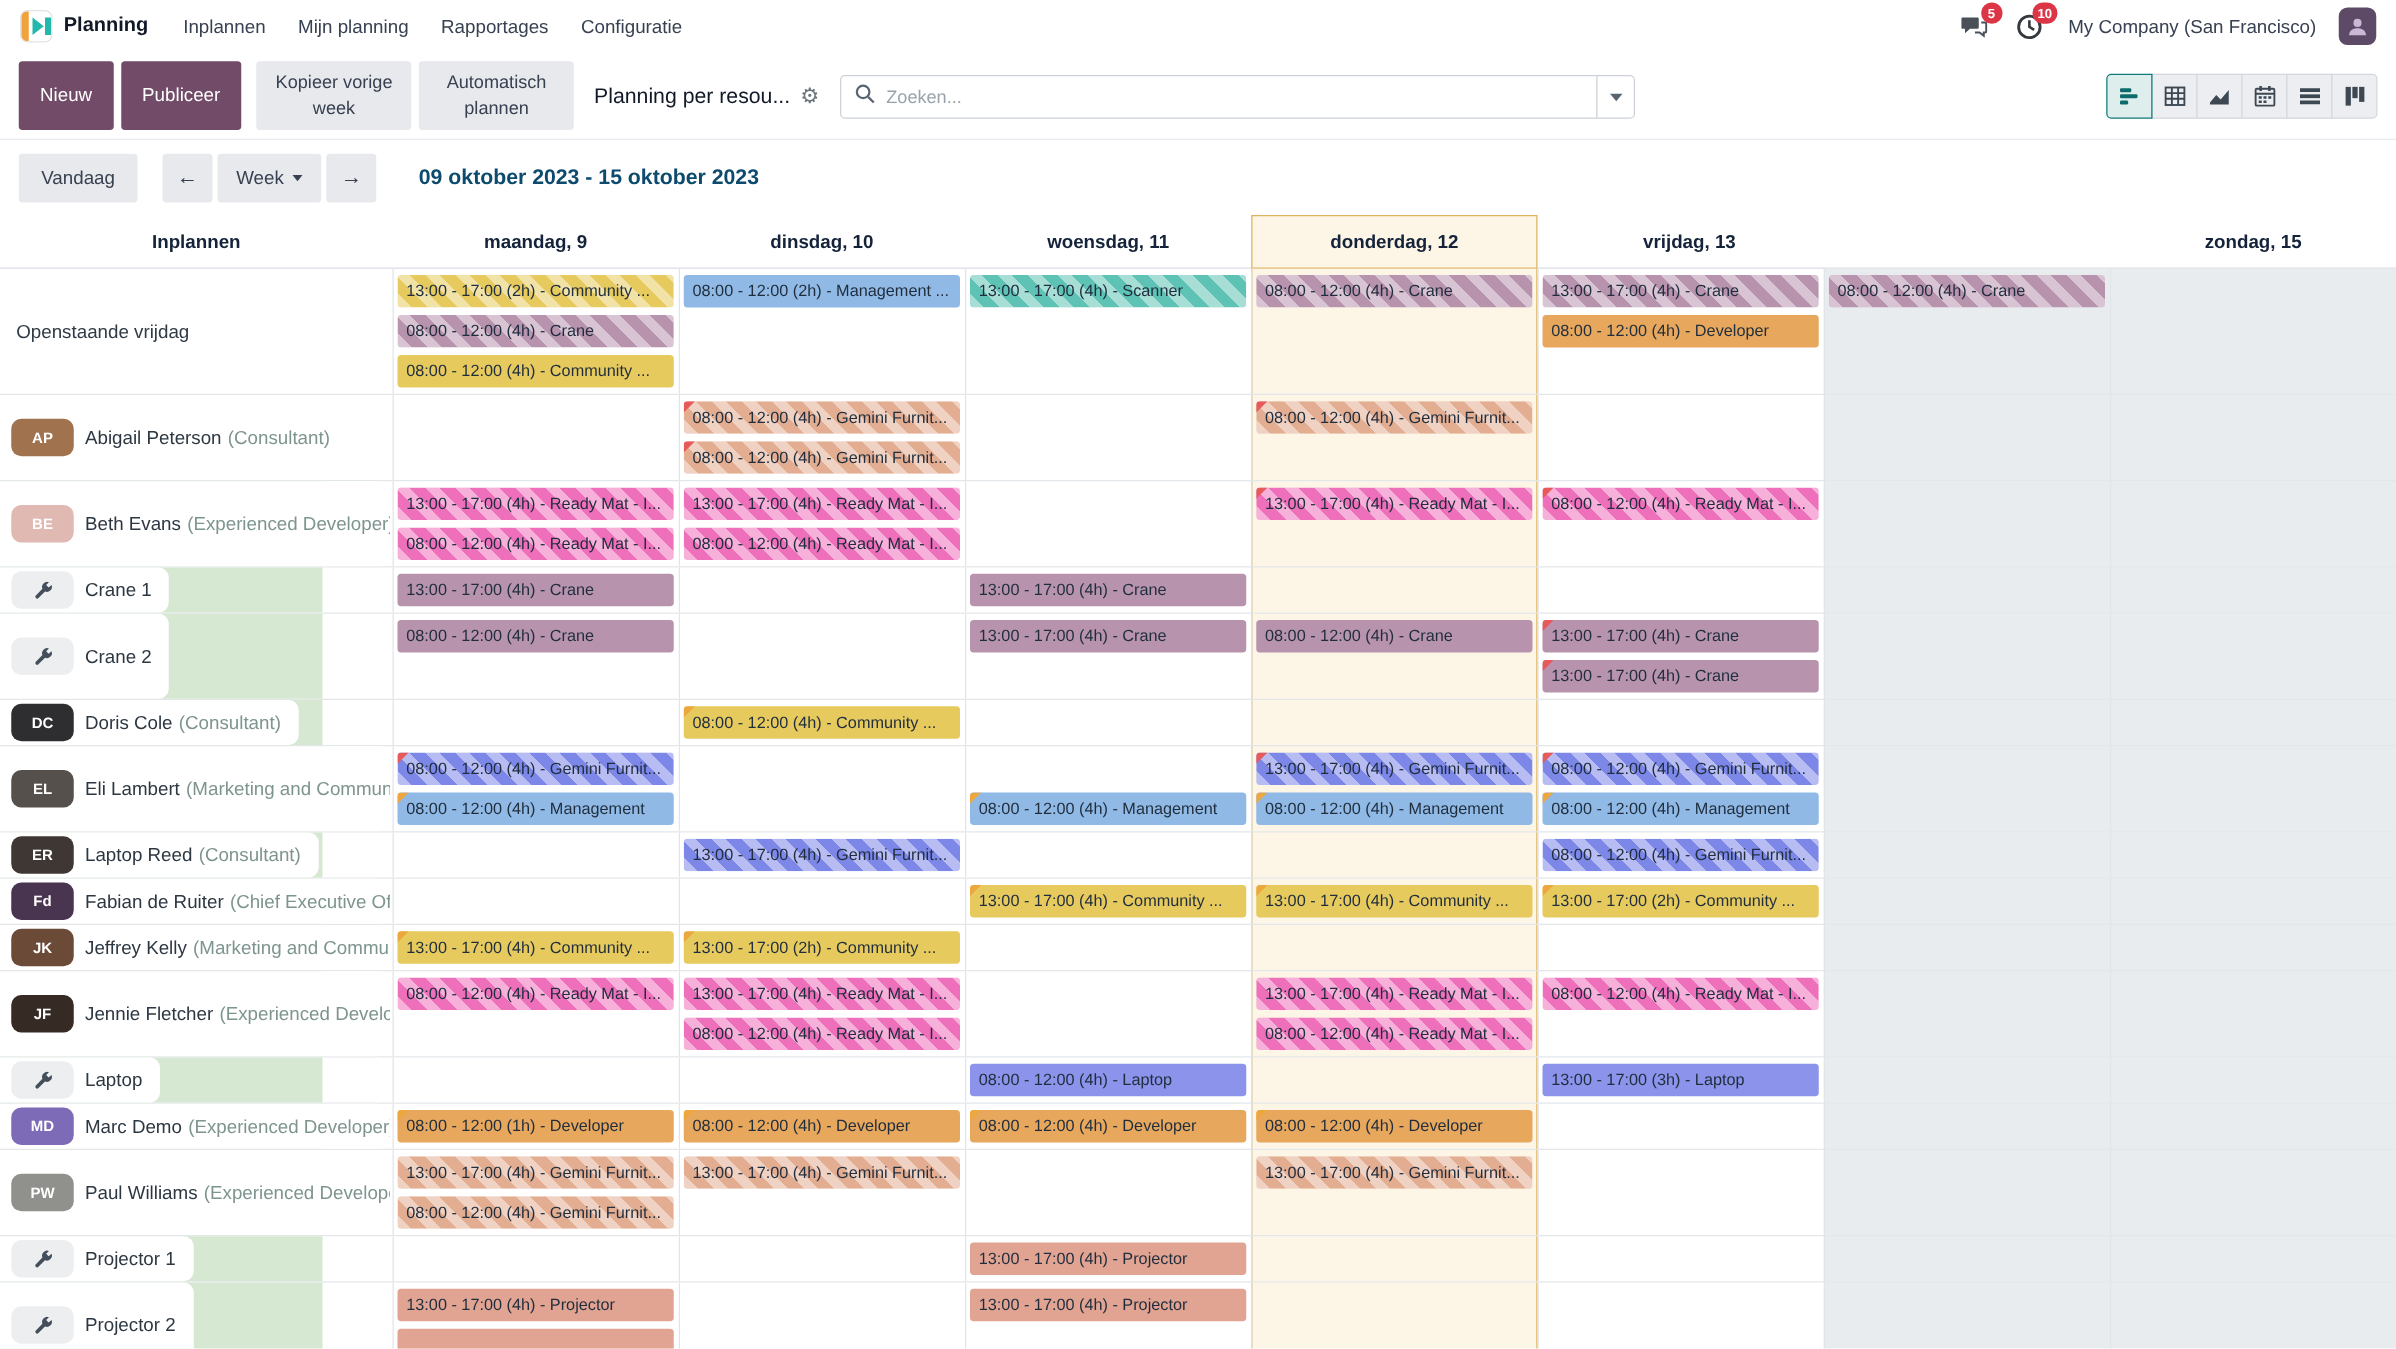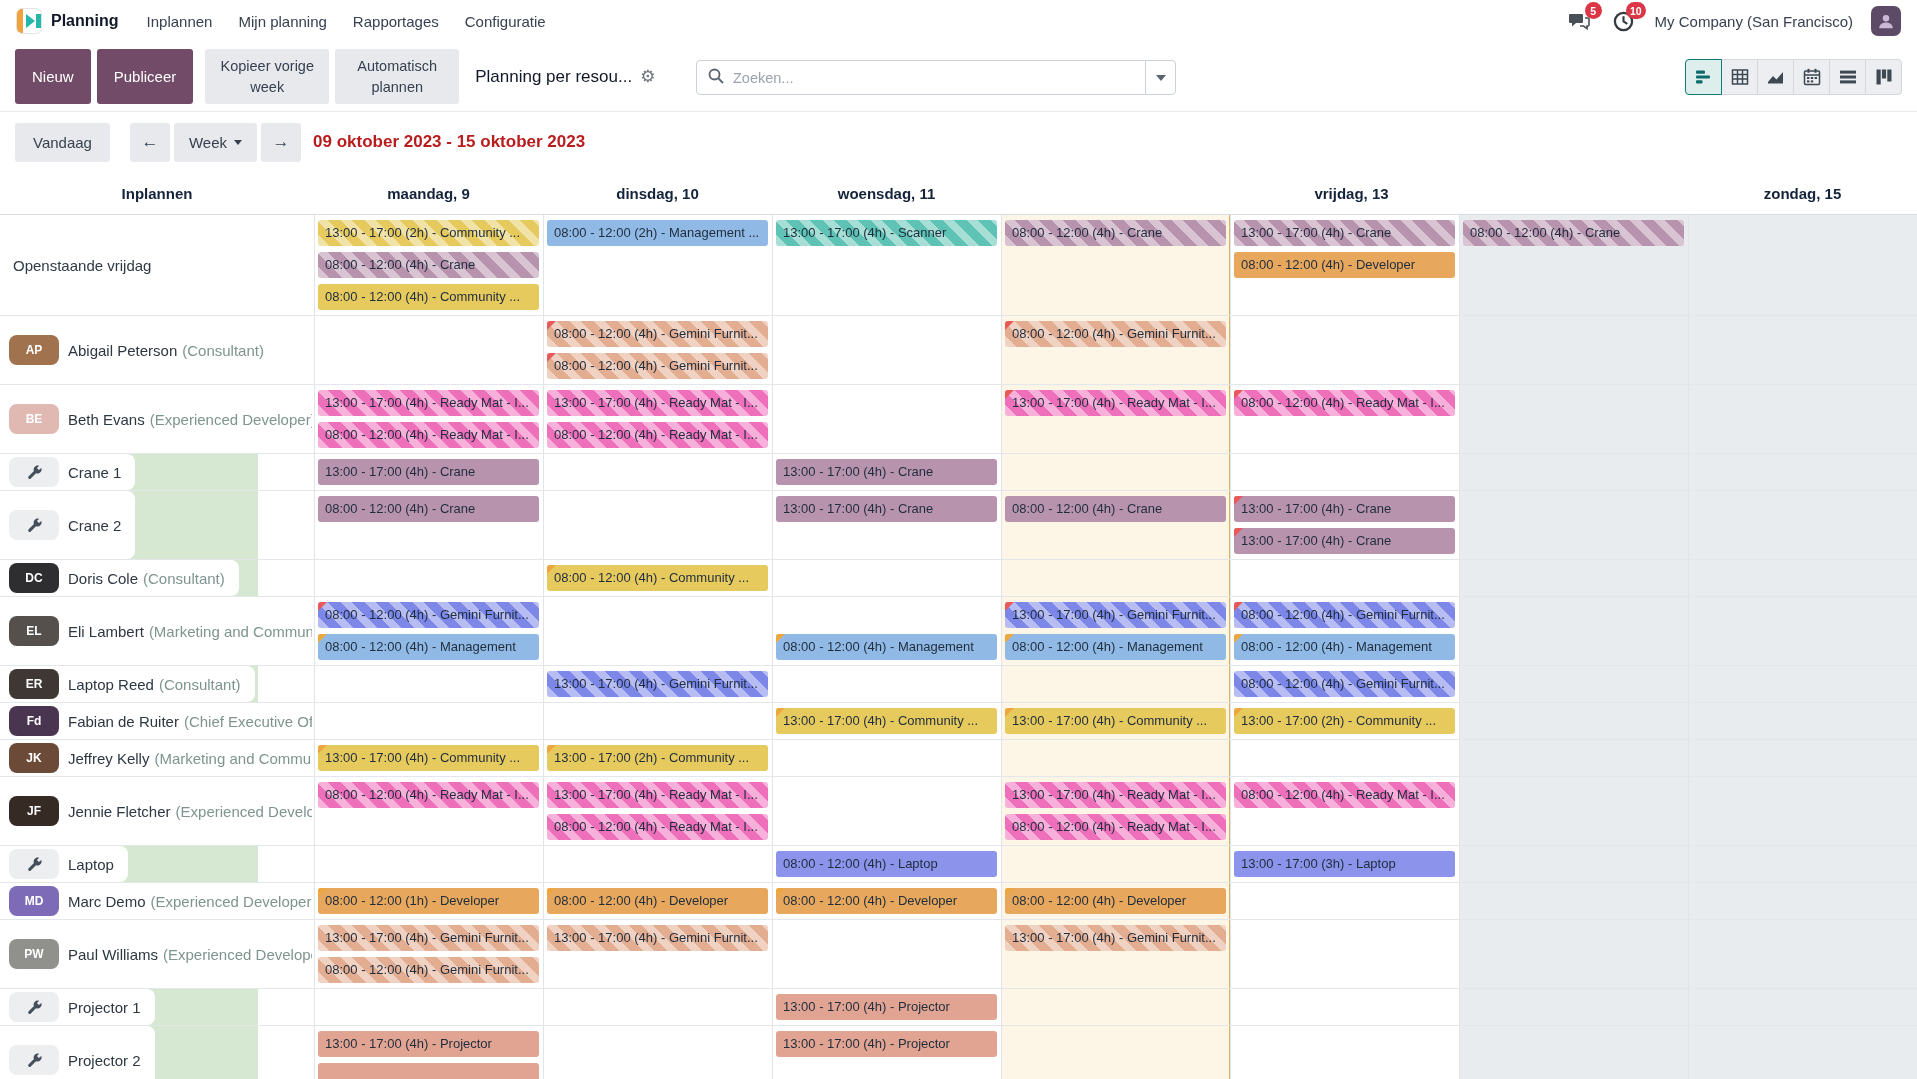--- a/index.html
+++ b/index.html
@@ -21,40 +21,40 @@
   .company { font-size:15px; color:#374151; cursor:pointer; }
   .user-avatar { width:30px; height:30px; border-radius:7px; background:#5d4a66; display:flex; align-items:center; justify-content:center; cursor:pointer; }
 
   
   .controlbar { position:relative; display:flex; align-items:center; height:70px; padding:0 15px; border-bottom:1px solid #e6e9ed; background:#fff; }
   .btn { border:none; cursor:pointer; font-family:inherit; border-radius:3px; }
   .btn-purple { background:#714b67; color:#fff; font-size:15px; padding:0 17px; height:55px; margin-right:6px; }
   .btn-gray2 { background:#e7e9ed; color:#374151; font-size:14.5px; width:124px; height:55px; line-height:1.4; text-align:center; margin-left:6px; }
   .view-title { font-size:17px; color:#111827; margin-left:16px; white-space:nowrap; }
   .gear { font-size:17px; color:#6c757d; margin-left:8px; cursor:pointer; }
-  .searchbox { position:absolute; left:696px; top:18px; width:480px; height:35px; border:1px solid #ccd1d7; border-radius:4px; display:flex; align-items:center; background:#fff; }
+  .searchbox { position:absolute; left:672px; top:18px; width:636px; height:35px; border:1px solid #ccd1d7; border-radius:4px; display:flex; align-items:center; background:#fff; }
   .searchbox input { flex:1; border:none; outline:none; font-family:inherit; font-size:14.5px; color:#374151; }
   .searchbox input::placeholder { color:#9aa3ab; }
   .search-glass { margin:0 9px 0 11px; }
   .search-caret { width:30px; height:100%; border-left:1px solid #ccd1d7; display:flex; align-items:center; justify-content:center; cursor:pointer; }
   .caret-down { width:0; height:0; border-left:5px solid transparent; border-right:5px solid transparent; border-top:6px solid #5a6470; }
   .views { position:absolute; right:15px; top:17px; display:flex; }
   .view-btn { width:37px; height:36px; background:#eceef1; border:1px solid #d4d8dc; margin-left:-1px; display:flex; align-items:center; justify-content:center; cursor:pointer; }
   .view-btn:first-child { border-radius:4px 0 0 4px; }
   .view-btn:last-child { border-radius:0 4px 4px 0; }
   .view-btn.active { background:#ddeeed; border:1px solid #0e7b7b; z-index:2; }
 
   
   .datebar { display:flex; align-items:center; height:60px; padding:0 15px; background:#fff; }
   .btn-gray { background:#e7e9ed; color:#374151; font-size:15px; height:39px; border-radius:3px; }
   .today-btn { padding:0 18px; margin-right:20px; }
   .nav-arrow { width:40px; height:39px; font-size:17px; margin-right:4px; }
   .scale-btn { padding:0 15px; margin-right:4px; display:flex; align-items:center; gap:7px; }
   .scale-btn .caret-down { border-top-color:#374151; border-left-width:4px; border-right-width:4px; border-top-width:5px; }
-  .date-range { font-size:17px; font-weight:bold; color:#b91c1c; margin-left:8px; }
+  .date-range { font-size:17px; font-weight:bold; color:#0c4a6e; margin-left:30px; }
 
   
   .grid-header { position:relative; height:43px; border-bottom:1px solid #d9dee3; background:#fff; }
   .gh-cell { position:absolute; top:0; height:43px; display:flex; align-items:center; justify-content:center; font-weight:bold; font-size:15px; color:#14233a; }
   .grid-body { position:absolute; left:0; top:215px; width:1917px; height:864px; }
   .overlay { position:absolute; z-index:0; }
   .g-row { position:absolute; left:0; width:1917px; border-bottom:1px solid #e4e7ea; z-index:1; }
   .day-cell { position:absolute; top:0; height:100%; border-left:1px solid #e1e5e9; }
   .cap-bar { position:absolute; left:0; top:0; bottom:0; width:258px; }
   .chip { position:absolute; left:0; top:0; bottom:0; max-width:312px; background:#fff; border-radius:0 8px 8px 0; display:flex; align-items:center; padding:0 14px 0 9px; white-space:nowrap; overflow:hidden; }
@@ -186,20 +186,21 @@
     </button>
     <button class="btn btn-gray nav-arrow">→</button>
     <div class="date-range">09 oktober 2023 - 15 oktober 2023</div>
   </div>
 
   <div class="grid-header">
       <div class="gh-cell" style="left: 0px; width: 314px;">Inplannen</div>
       <div class="gh-cell" style="left: 314px; width: 229px;">maandag, 9</div>
       <div class="gh-cell" style="left: 543px; width: 229px;">dinsdag, 10</div>
       <div class="gh-cell" style="left: 772px; width: 229px;">woensdag, 11</div>
+      <div class="gh-cell" style="left: 1001px; width: 229px; background: rgb(253, 246, 231); border: 1px solid rgb(221, 179, 95);">donderdag, 12</div>
       <div class="gh-cell" style="left: 1230px; width: 229px; padding-left: 14px;">vrijdag, 13</div>
       <div class="gh-cell" style="left: 1688px; width: 229px;">zondag, 15</div>
     </div>
 
   <div class="grid-body">
       <div class="overlay" style="left: 1459px; top: 0px; width: 229px; height: 864px; background: rgb(233, 236, 239);"></div>
       <div class="overlay" style="left: 1688px; top: 0px; width: 229px; height: 864px; background: rgb(233, 236, 239);"></div>
       <div class="overlay" style="left: 1001px; top: 0px; width: 229px; height: 864px; background: rgb(253, 246, 231); border-left: 1px solid rgb(221, 179, 95); border-right: 1px solid rgb(221, 179, 95);"></div>
       <div class="g-row" style="top: 0px; height: 101px;">
         <div class="day-cell" style="left: 314px; width: 229px;"></div>

